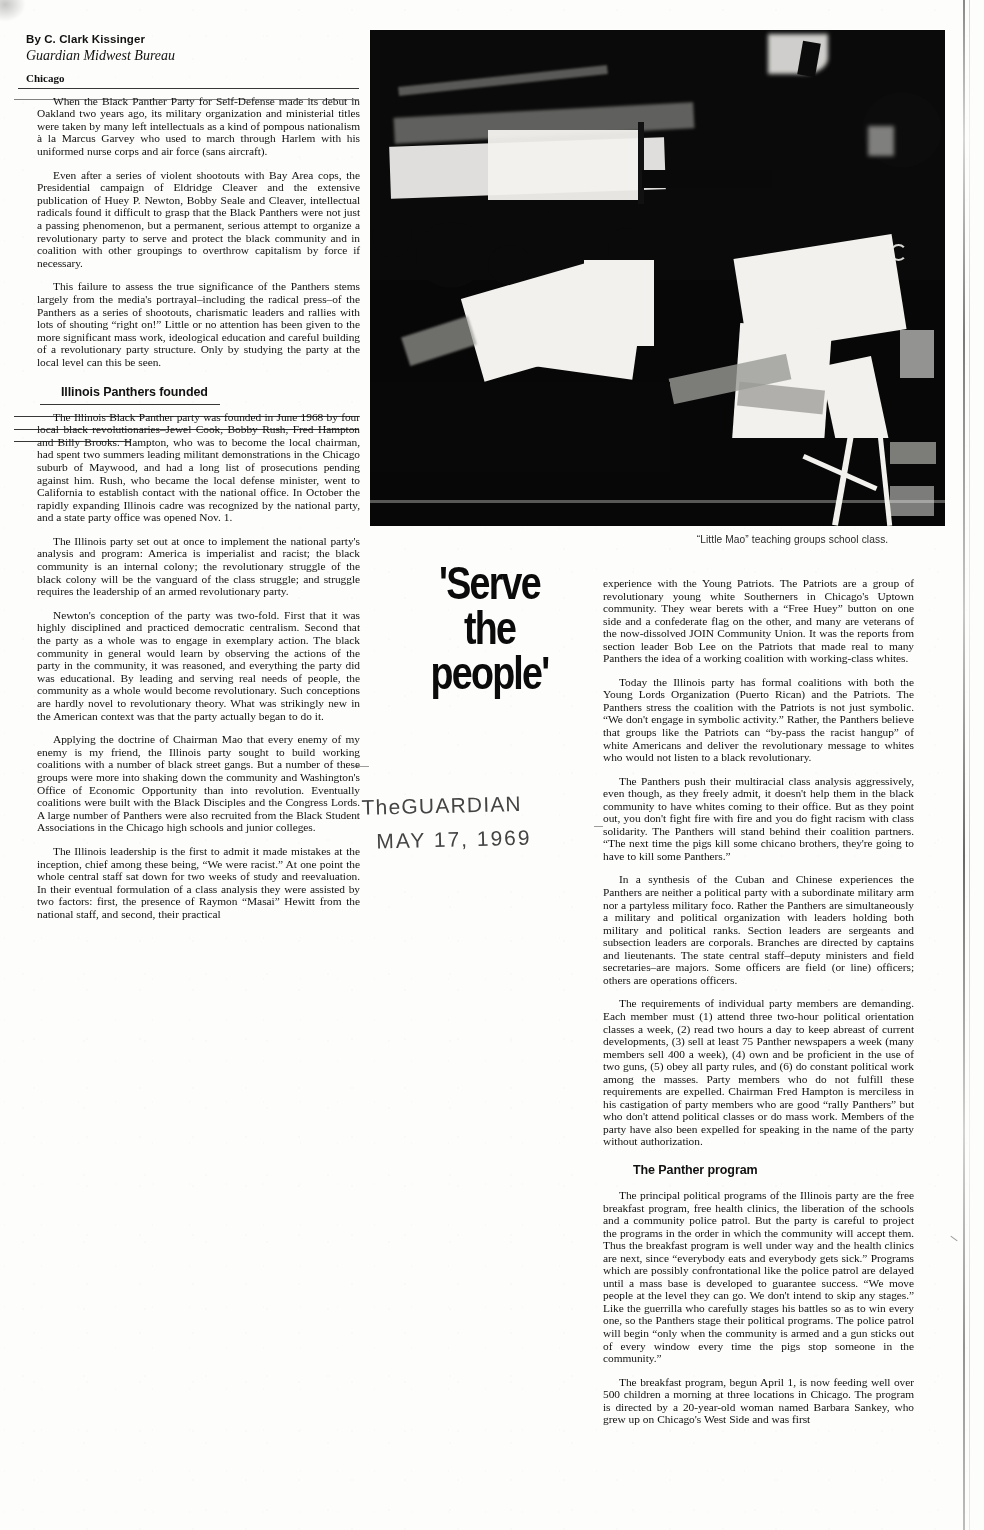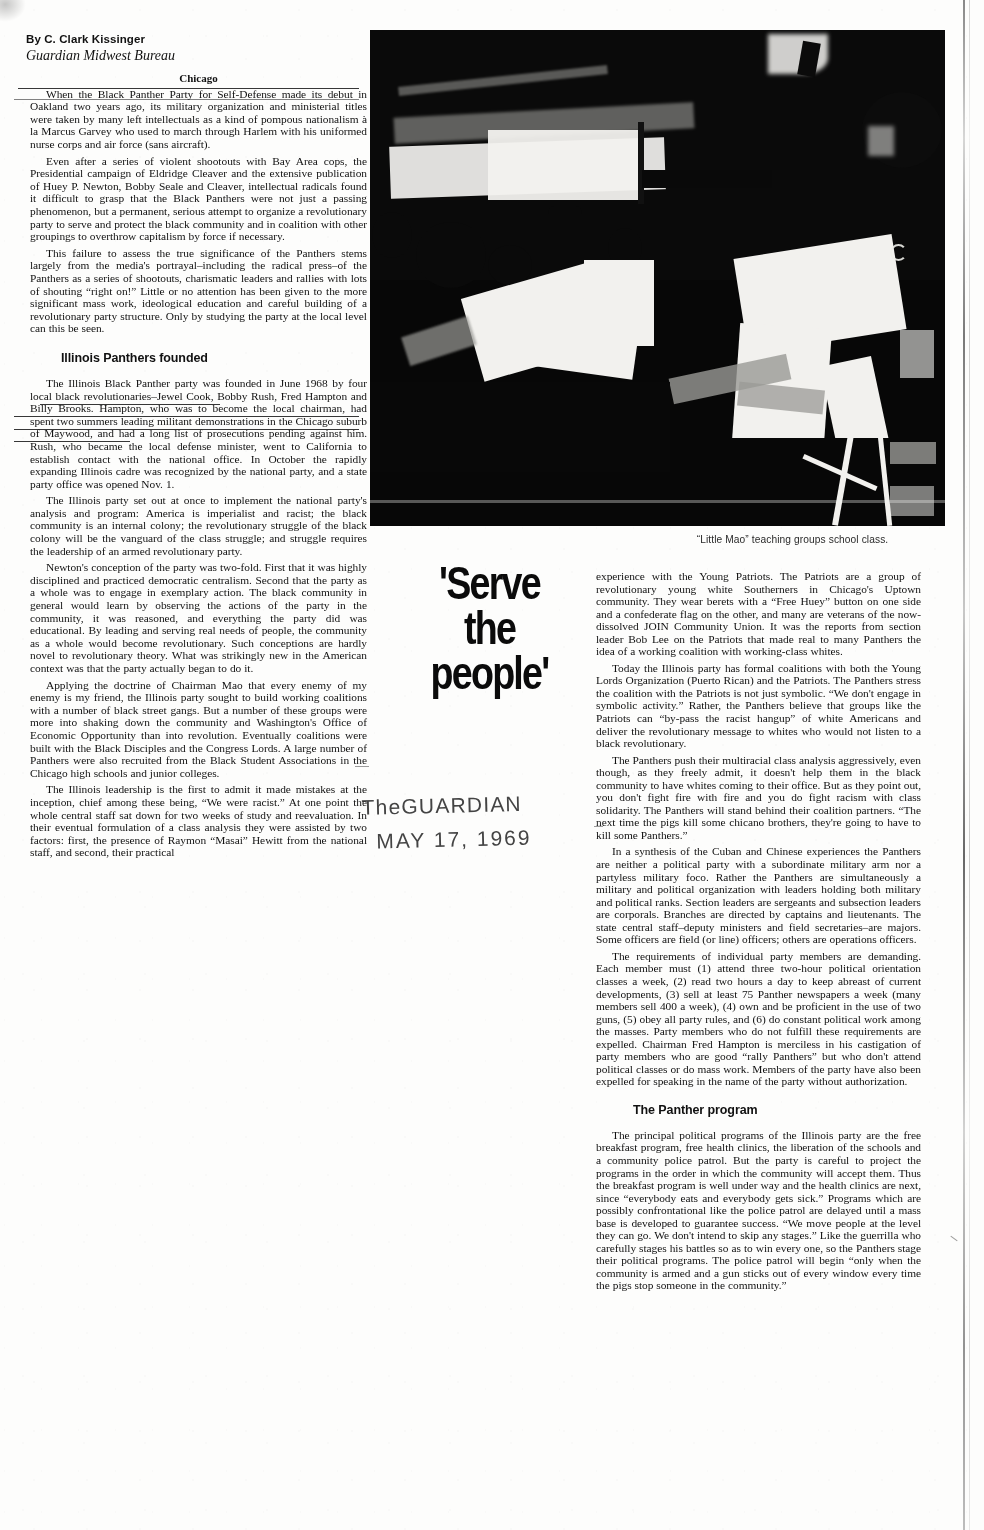--- a/index.html
+++ b/index.html
@@ -30,26 +30,26 @@
   .byline{
     font-family:"Liberation Sans", sans-serif;
     font-weight:bold;font-size:11.5px;letter-spacing:.1px;
     line-height:1.25;
   }
   .byline-sub{
     font-family:"Liberation Serif", serif;
     font-style:italic;font-size:14px;line-height:1.3;margin-top:1px;
   }
   .dateline{
-    text-align:center;font-family:"Liberation Serif", serif;
+    text-align:left;font-family:"Liberation Serif", serif;
     font-weight:bold;font-size:11px;margin-top:6px;line-height:1.1;
   }
   p.body{
     font-size:11.4px;line-height:12.6px;
-    text-align:justify;text-indent:16px;margin:4px;
+    text-align:justify;text-indent:16px;margin:11px;
     letter-spacing:-.05px;word-spacing:.2px;
   }
   p.body.first{text-indent:16px;}
   .subhead{
     font-family:"Liberation Sans", sans-serif;
     font-weight:bold;font-size:12.5px;
     margin:16px 0 12px 0;letter-spacing:-.1px;padding-left:35px;
   }
 
   
@@ -221,18 +221,19 @@
   <div class="col-right">
     <p class="body" style="text-indent:0">experience with the Young Patriots. The Patriots are a group of revolutionary young white Southerners in Chicago's Uptown community. They wear berets with a “Free Huey” button on one side and a confederate flag on the other, and many are veterans of the now-dissolved JOIN Community Union. It was the reports from section leader Bob Lee on the Patriots that made real to many Panthers the idea of a working coalition with working-class whites.</p>
     <p class="body">Today the Illinois party has formal coalitions with both the Young Lords Organization (Puerto Rican) and the Patriots. The Panthers stress the coalition with the Patriots is not just symbolic. “We don't engage in symbolic activity.” Rather, the Panthers believe that groups like the Patriots can “by-pass the racist hangup” of white Americans and deliver the revolutionary message to whites who would not listen to a black revolutionary.</p>
     <p class="body">The Panthers push their multiracial class analysis aggressively, even though, as they freely admit, it doesn't help them in the black community to have whites coming to their office. But as they point out, you don't fight fire with fire and you do fight racism with class solidarity. The Panthers will stand behind their coalition partners. “The next time the pigs kill some chicano brothers, they're going to have to kill some Panthers.”</p>
     <p class="body">In a synthesis of the Cuban and Chinese experiences the Panthers are neither a political party with a subordinate military arm nor a partyless military foco. Rather the Panthers are simultaneously a military and political organization with leaders holding both military and political ranks. Section leaders are sergeants and subsection leaders are corporals. Branches are directed by captains and lieutenants. The state central staff–deputy ministers and field secretaries–are majors. Some officers are field (or line) officers; others are operations officers.</p>
     <p class="body">The requirements of individual party members are demanding. Each member must (1) attend three two-hour political orientation classes a week, (2) read two hours a day to keep abreast of current developments, (3) sell at least 75 Panther newspapers a week (many members sell 400 a week), (4) own and be proficient in the use of two guns, (5) obey all party rules, and (6) do constant political work among the masses. Party members who do not fulfill these requirements are expelled. Chairman Fred Hampton is merciless in his castigation of party members who are good “rally Panthers” but who don't attend political classes or do mass work. Members of the party have also been expelled for speaking in the name of the party without authorization.</p>
 
     <div class="subhead">The Panther program</div>
 
     <p class="body">The principal political programs of the Illinois party are the free breakfast program, free health clinics, the liberation of the schools and a community police patrol. But the party is careful to project the programs in the order in which the community will accept them. Thus the breakfast program is well under way and the health clinics are next, since “everybody eats and everybody gets sick.” Programs which are possibly confrontational like the police patrol are delayed until a mass base is developed to guarantee success. “We move people at the level they can go. We don't intend to skip any stages.” Like the guerrilla who carefully stages his battles so as to win every one, so the Panthers stage their political programs. The police patrol will begin “only when the community is armed and a gun sticks out of every window every time the pigs stop someone in the community.”</p>
+    <p class="body">The breakfast program, begun April 1, is now feeding well over 500 children a morning at three locations in Chicago. The program is directed by a 20-year-old woman named Barbara Sankey, who grew up on Chicago's West Side and was first</p>
   </div>
 
   <div class="edge-line a"></div>
   <div class="edge-line b"></div>
   <div class="corner-smudge"></div>
 </div>
 
 </body></html>

